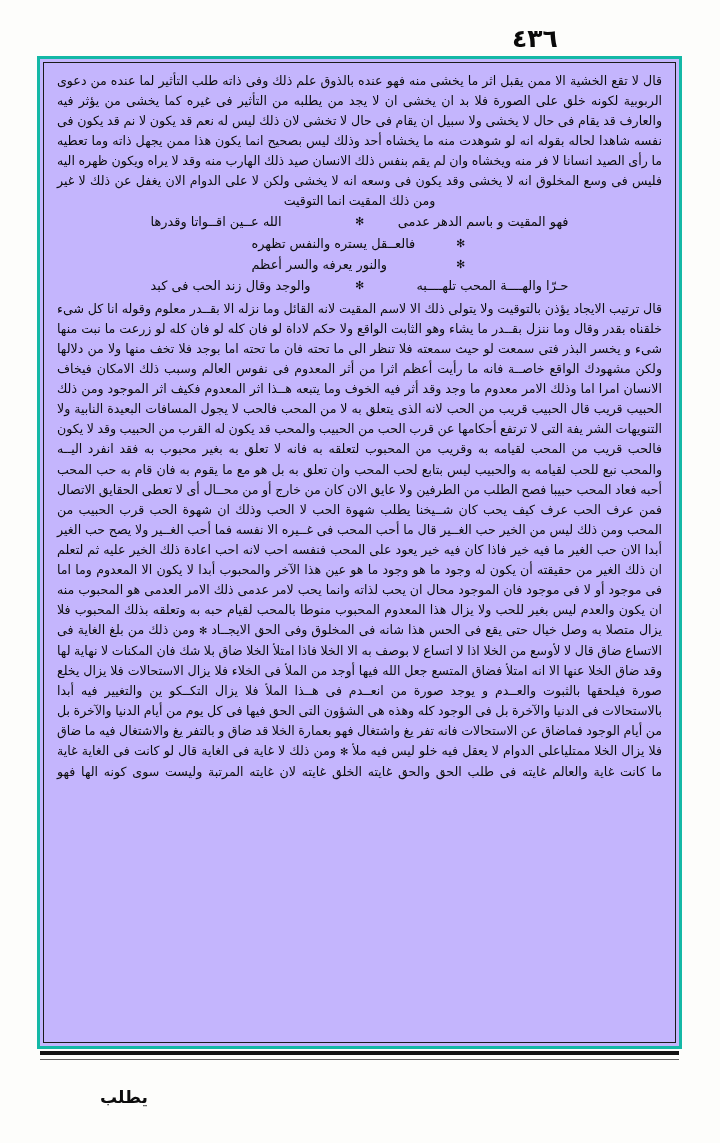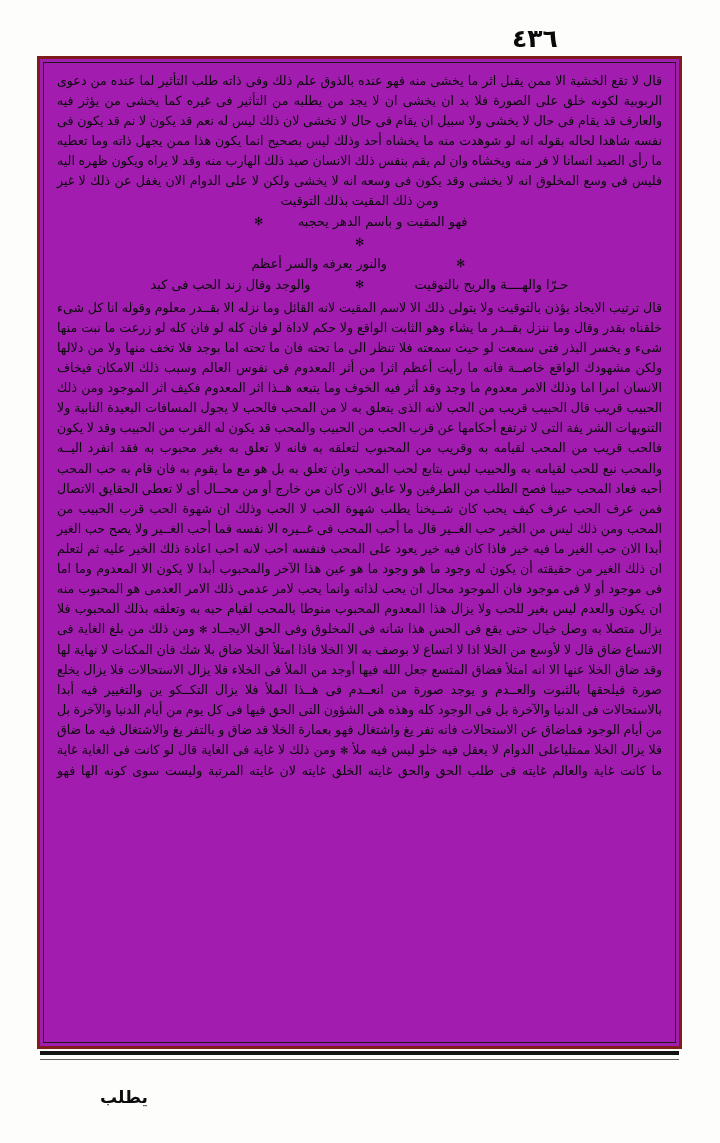--- a/index.html
+++ b/index.html
@@ -40,22 +40,22 @@
     padding-left: 78px;
   }
 
   
   .frame-outer {
     position: absolute;
     top: 56px;
     left: 37px;
     right: 38px;
     bottom: 94px;
-    border: 3px solid #7f1d1d;
-    background: #a21caf;
+    border: 3px solid #14b8a6;
+    background: #c4b5fd;
     box-sizing: border-box;
   }
   .frame-inner {
     position: absolute;
     inset: 3px;
     border: 1px solid #1a1a1a;
     box-sizing: border-box;
     overflow: hidden;
   }
 
@@ -149,36 +149,38 @@
   <div class="folio-row">
     <span class="folio">٤٣٦</span>
   </div>
 
   <div class="frame-outer">
     <div class="frame-inner">
       <div class="textblock">
 
         <p class="para">قال لا تقع الخشية الا ممن يقبل اثر ما يخشى منه فهو عنده بالذوق علم ذلك وفى ذاته طلب التأثير لما عنده من دعوى الربوبية لكونه خلق على الصورة فلا بد ان يخشى ان لا يجد من يطلبه من التأثير فى غيره كما يخشى من يؤثر فيه والعارف قد يقام فى حال لا يخشى ولا سبيل ان يقام فى حال لا تخشى لان ذلك ليس له نعم قد يكون لا نم قد يكون فى نفسه شاهدا لحاله بقوله انه لو شوهدت منه ما يخشاه أحد وذلك ليس بصحيح انما يكون هذا ممن يجهل ذاته وما تعطيه ما رأى الصيد انسانا لا فر منه ويخشاه وان لم يقم بنفس ذلك الانسان صيد ذلك الهارب منه وقد لا يراه ويكون ظهره اليه فليس فى وسع المخلوق انه لا يخشى وقد يكون فى وسعه انه لا يخشى ولكن لا على الدوام الان يغفل عن ذلك لا غير</p>
 
-        <p class="para tail-center">ومن ذلك المقيت بذلك التوقيت</p>
+        <p class="para tail-center">ومن ذلك المقيت انما التوقيت</p>
 
         <div class="verse">
           <div class="verse-line">
-            <span class="hemistich second">فهو المقيت و باسم الدهر يحجبه</span>
+            <span class="hemistich second">فهو المقيت و باسم الدهر عدمى</span>
             <span class="verse-sep">✻</span>
+            <span class="hemistich first">الله عــين اقــواتا وقدرها</span>
           </div>
           <div class="verse-line">
             <span class="verse-sep">✻</span>
+            <span class="hemistich first">فالعــقل يستره والنفس تظهره</span>
           </div>
           <div class="verse-line">
             <span class="verse-sep">✻</span>
             <span class="hemistich first">والنور يعرفه والسر أعظم</span>
           </div>
           <div class="verse-line">
-            <span class="hemistich second">حـرّا والهــــة والريح بالتوقيت</span>
+            <span class="hemistich second">حـرّا والهــــة المحب تلهــــبه</span>
             <span class="verse-sep">✻</span>
             <span class="hemistich first">والوجد وقال زند الحب فى كبد</span>
           </div>
         </div>
 
         <p class="para"><span>قال ترتيب الايجاد يؤذن بالتوقيت ولا يتولى ذلك الا لاسم المقيت لانه القائل وما نزله الا بقــدر معلوم وقوله انا كل شىء خلقناه بقدر وقال وما ننزل بقــدر ما يشاء وهو الثابت الواقع ولا حكم لاداة لو فان كله لو فان كله لو زرعت ما نبت منها شىء و يخسر البذر فتى سمعت لو حيث سمعته فلا تنظر الى ما تحته فان ما تحته اما بوجد فلا تخف منها ولا من دلالها ولكن مشهودك الواقع خاصــة فانه ما رأيت أعظم اثرا من أثر المعدوم فى نفوس العالم وسبب ذلك الامكان فيخاف الانسان امرا اما وذلك الامر معدوم ما وجد وقد أثر فيه الخوف وما يتبعه هــذا اثر المعدوم فكيف اثر الموجود ومن ذلك الحبيب قريب قال الحبيب قريب من الحب لانه الذى يتعلق به لا من المحب فالحب لا يجول المسافات البعيدة النابية ولا التنويهات الشر يفة التى لا ترتفع أحكامها عن قرب الحب من الحبيب والمحب قد يكون له القرب من الحبيب وقد لا يكون فالحب قريب من المحب لقيامه به وقريب من المحبوب لتعلقه به فانه لا تعلق به بغير محبوب به فقد انفرد اليــه والمحب نبع للحب لقيامه به والحبيب ليس بتابع لحب المحب وان تعلق به بل هو مع ما يقوم به فان قام به حب المحب أحبه فعاد المحب حبيبا فصح الطلب من الطرفين ولا عايق الان كان من خارج أو من محــال أى لا تعطى الحقايق الاتصال فمن عرف الحب عرف كيف يحب كان شــيخنا يطلب شهوة الحب لا الحب وذلك ان شهوة الحب قرب الحبيب من المحب ومن ذلك ليس من الخير حب الغــير قال ما أحب المحب فى غــيره الا نفسه فما أحب الغــير ولا يصح حب الغير أبدا الان حب الغير ما فيه خير فاذا كان فيه خير يعود على المحب فنفسه احب لانه احب اعادة ذلك الخير عليه ثم لتعلم ان ذلك الغير من حقيقته أن يكون له وجود ما هو وجود ما هو عين هذا الآخر والمحبوب أبدا لا يكون الا المعدوم وما اما فى موجود أو لا فى موجود فان الموجود محال ان يحب لذاته وانما يحب لامر عدمى ذلك الامر العدمى هو المحبوب منه ان يكون والعدم ليس بغير للحب ولا يزال هذا المعدوم المحبوب منوطا بالمحب لقيام حبه به وتعلقه بذلك المحبوب فلا يزال متصلا به وصل خيال حتى يقع فى الحس هذا شانه فى المخلوق وفى الحق الايجــاد</span><span class="sep-star">✻</span><span>ومن ذلك من بلغ الغاية فى الاتساع ضاق قال لا لأوسع من الخلا اذا لا اتساع لا بوصف به الا الخلا فاذا امتلأ الخلا ضاق بلا شك فان المكنات لا نهاية لها وقد ضاق الخلا عنها الا انه امتلأ فضاق المتسع جعل الله فيها أوجد من الملأ فى الخلاء فلا يزال الاستحالات فلا يزال يخلع صورة فيلحقها بالثبوت والعــدم و يوجد صورة من انعــدم فى هــذا الملأ فلا يزال التكــكو ين والتغيير فيه أبدا بالاستحالات فى الدنيا والآخرة بل فى الوجود كله وهذه هى الشؤون التى الحق فيها فى كل يوم من أيام الدنيا والآخرة بل من أيام الوجود فماضاق عن الاستحالات فانه تفر يغ واشتغال فهو بعمارة الخلا قد ضاق و بالتفر يغ والاشتغال فيه ما ضاق فلا يزال الخلا ممتلياعلى الدوام لا يعقل فيه خلو ليس فيه ملأ</span><span class="sep-star">✻</span><span>ومن ذلك لا غاية فى الغاية قال لو كانت فى الغاية غاية ما كانت غاية والعالم غايته فى طلب الحق والحق غايته الخلق غايته لان غايته المرتبة وليست سوى كونه الها فهو</span></p>
 
       </div>
     </div>
   </div>

